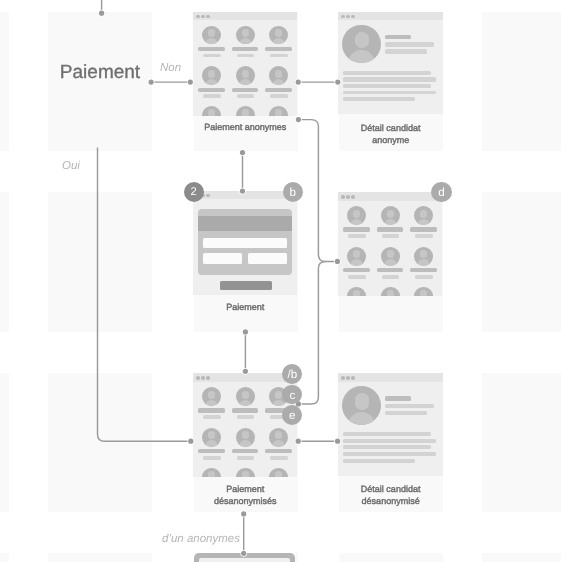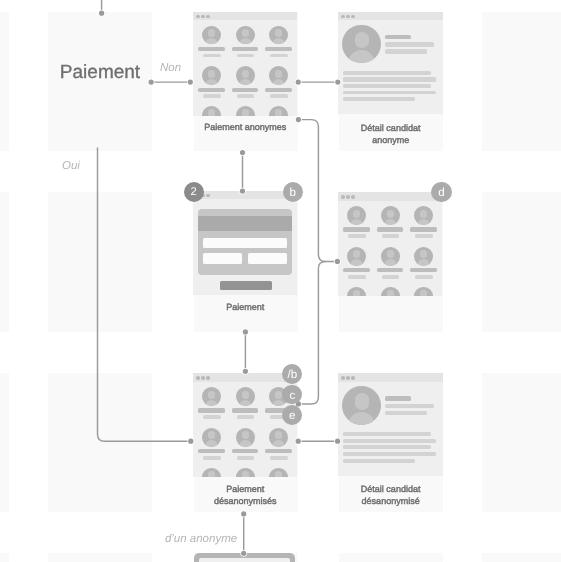--- a/index.html
+++ b/index.html
@@ -266,21 +266,21 @@
       <div class="ln" style="left: 4.8px; top: 85.3px; width: 71.7px; height: 4.1px; background: rgb(211, 211, 211); border-radius: 1.5px;"></div>
     </div>
     <div class="node-title" style="left: 338.4px; top: 482.5px; width: 104.5px;">Détail candidat
 désanonymisé</div>
     <div style="position: absolute; left: 193.7px; top: 553px; width: 101.6px; height: 30px; background: rgb(181, 181, 181); border-top-left-radius: 5px; border-top-right-radius: 5px; overflow: hidden;">
       <div style="position: absolute; left: 5.5px; top: 4.5px; width: 90.4px; height: 26px; background: rgb(240, 240, 240); border-top-left-radius: 2px; border-top-right-radius: 2px;"></div>
     </div>
     <div class="big-title" style="left: 47px; top: 61.6px; width: 106px; text-align: center;">Paiement</div>
     <div class="edge-label" style="left: 160px; top: 62.2px; width: 40px; text-align: left;">Non</div>
     <div class="edge-label" style="left: 62px; top: 160.1px; width: 36px; text-align: left;">Oui</div>
-    <div class="edge-label" style="left: 141px; top: 533.1px; width: 120px; text-align: center;">d’un anonyme</div>
+    <div class="edge-label" style="left: 141px; top: 533.1px; width: 120px; text-align: center;">d’un anonymes</div>
     <div class="badge" style="left: 183.5px; top: 181.9px; width: 20.4px; height: 20.4px; background: rgb(139, 139, 139); font-size: 11.2px;">
       <span>2</span>
     </div>
     <div class="badge" style="left: 282.6px; top: 181.9px; width: 20.2px; height: 20.2px; background: rgb(171, 171, 171); font-size: 11.6px;">
       <span>b</span>
     </div>
     <div class="badge" style="left: 431.4px; top: 181.9px; width: 20.2px; height: 20.2px; background: rgb(171, 171, 171); font-size: 11.6px;">
       <span>d</span>
     </div>
     <div class="badge" style="left: 282.4px; top: 363.8px; width: 19.8px; height: 19.8px; background: rgb(171, 171, 171); font-size: 11.6px;">

